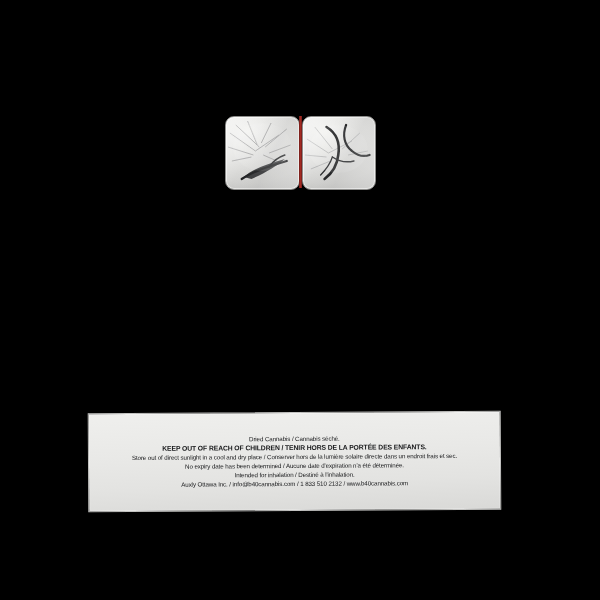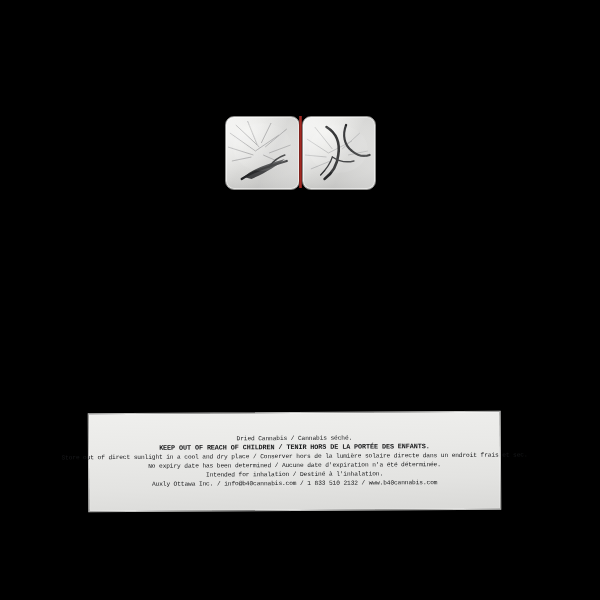--- a/index.html
+++ b/index.html
@@ -14,21 +14,20 @@
     overflow: hidden;
     font-family: "Liberation Sans", sans-serif;
   }
 
   #stage {
     position: absolute;
     left: 0; top: 0;
     width: 552px;
     height: 600px;
     background: #000000;
-    font-family: Liberation Mono, monospace;
   }
 
   
   #panels {
     position: absolute;
     left: 225px;
     top: 116px;
     width: 151px;
     height: 72px;
     display: flex;

